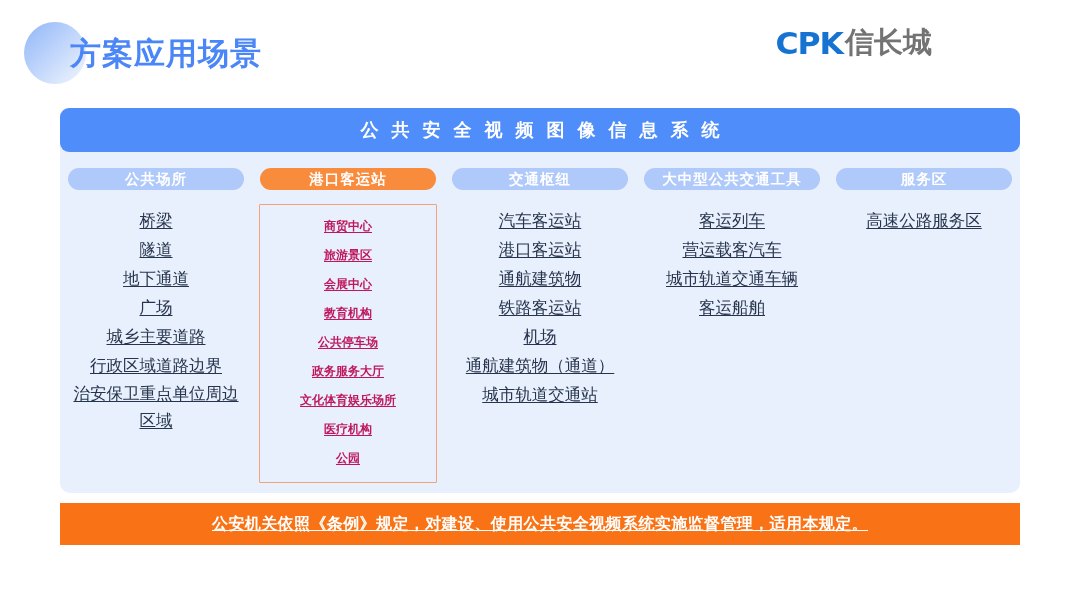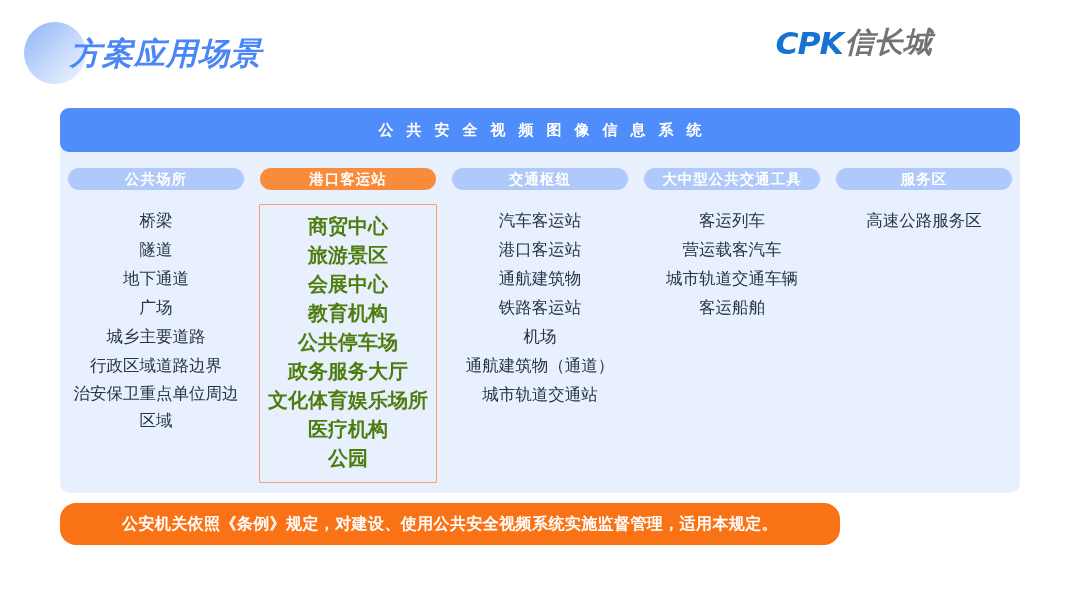--- a/index.html
+++ b/index.html
@@ -14,21 +14,20 @@
     overflow: hidden;
     position: relative;
   }
 
   
   #page-header {
     position: absolute;
     left: 0; top: 0;
     width: 966px;
     height: 95px;
-    font-style: italic;
   }
   #title-decor-circle {
     position: absolute;
     left: 24px;
     top: 22px;
     width: 62px;
     height: 62px;
     border-radius: 50%;
     background: linear-gradient(135deg, #8fb6f7 0%, #bcd3fb 45%, #f2f6fe 100%);
   }
@@ -81,21 +80,21 @@
   
   #system-bar {
     position: absolute;
     left: 60px;
     top: 108px;
     width: 960px;
     height: 44px;
     background: #4f8dfa;
     border-radius: 9px;
     color: #ffffff;
-    font-size: 15px;
+    font-size: 18px;
     font-weight: bold;
     letter-spacing: 13px;
     text-indent: 13px;
     display: flex;
     align-items: center;
     justify-content: center;
     box-sizing: border-box;
   }
 
   
@@ -144,54 +143,56 @@
     width: 178px;
     margin-top: 14px;
     padding: 7px 0 9px 0;
     border-radius: 1px;
     background: transparent;
   }
   .item {
     font-family: "Liberation Serif", "DejaVu Serif", serif;
     font-size: 16.5px;
     color: #26354d;
+    text-decoration: underline;
     text-underline-offset: 2px;
     line-height: 29px;
     text-align: center;
     white-space: nowrap;
   }
   .item.wrap {
     white-space: normal;
     line-height: 27px;
   }
   .column.highlight .item {
     font-family: "Liberation Sans", "DejaVu Sans", sans-serif;
     font-weight: bold;
-    color: #4d7c0f;
-    font-size: 20px;
+    color: #be185d;
+    font-size: 12px;
     line-height: 29px;
   }
 
   
   #footer-note {
     position: absolute;
     left: 60px;
     top: 503px;
-    width: 780px;
+    width: 960px;
     height: 42px;
     background: #f97316;
-    border-radius: 16px;
+    border-radius: 0;
     color: #ffffff;
     font-size: 16px;
     font-weight: bold;
     letter-spacing: 0.4px;
     display: flex;
     align-items: center;
     justify-content: center;
     box-sizing: border-box;
+    text-decoration: underline;
   }
 </style>
 </head>
 <body>
 
 <div id="page-header">
   <div id="title-decor-circle"></div>
   <div id="page-title">方案应用场景</div>
   <div id="brand-logo">
     <span class="logo-cpk">CPK</span>

